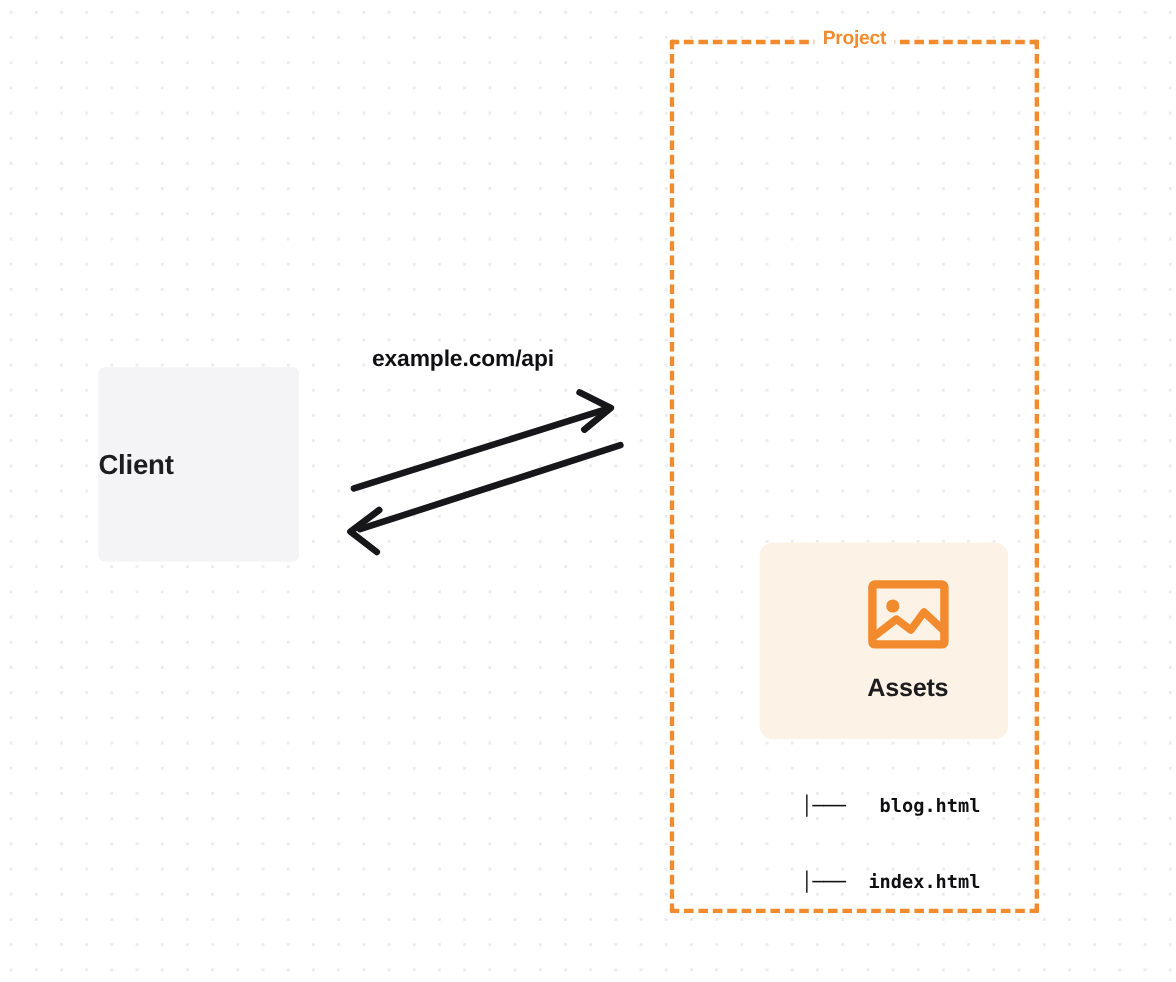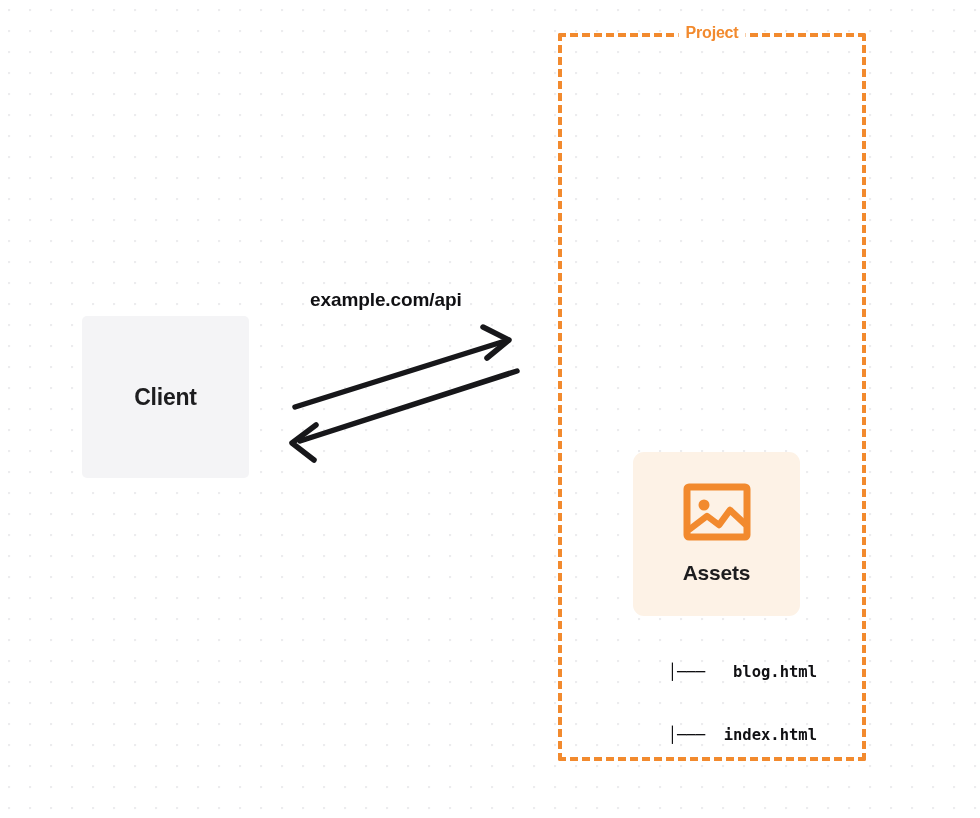--- a/index.html
+++ b/index.html
@@ -22,28 +22,28 @@
     background-color: #ffffff;
     background-image: radial-gradient(circle at 1px 1px, #ececee 1.4px, transparent 1.6px);
     background-size: 21px 21px;
     background-position: 8px 9px;
   }
 
   
   #client-node {
     position: absolute;
     left: 82px;
-    top: 316px;
+    top: 306px;
     width: 167px;
     height: 162px;
     background-color: #f4f4f6;
     border-radius: 5px;
     display: flex;
     align-items: center;
-    justify-content: center;
+    justify-content: flex-start;
   }
   #client-node .node-label {
     font-size: 23px;
     font-weight: bold;
     color: #1d1d1f;
     letter-spacing: -0.2px;
   }
 
   
   #connector-layer {
@@ -105,20 +105,21 @@
     left: 74px;
     top: 67px;
     width: 168px;
     height: 168px;
   }
   #assets-card {
     left: 71px;
     top: 415px;
     width: 167px;
     height: 164px;
+    padding-left: 40px;
   }
   .service-icon {
     display: block;
     margin-bottom: 16px;
   }
   .service-label {
     font-size: 21px;
     font-weight: bold;
     color: #1d1d1f;
     letter-spacing: -0.2px;

